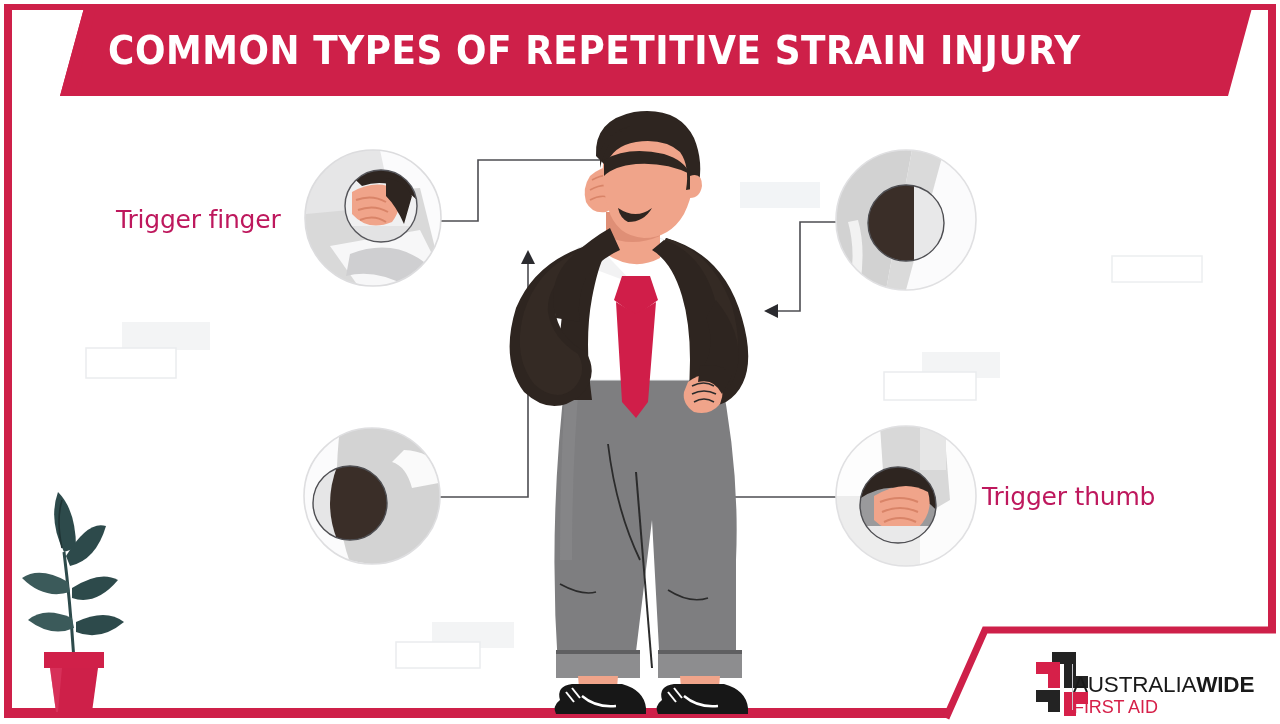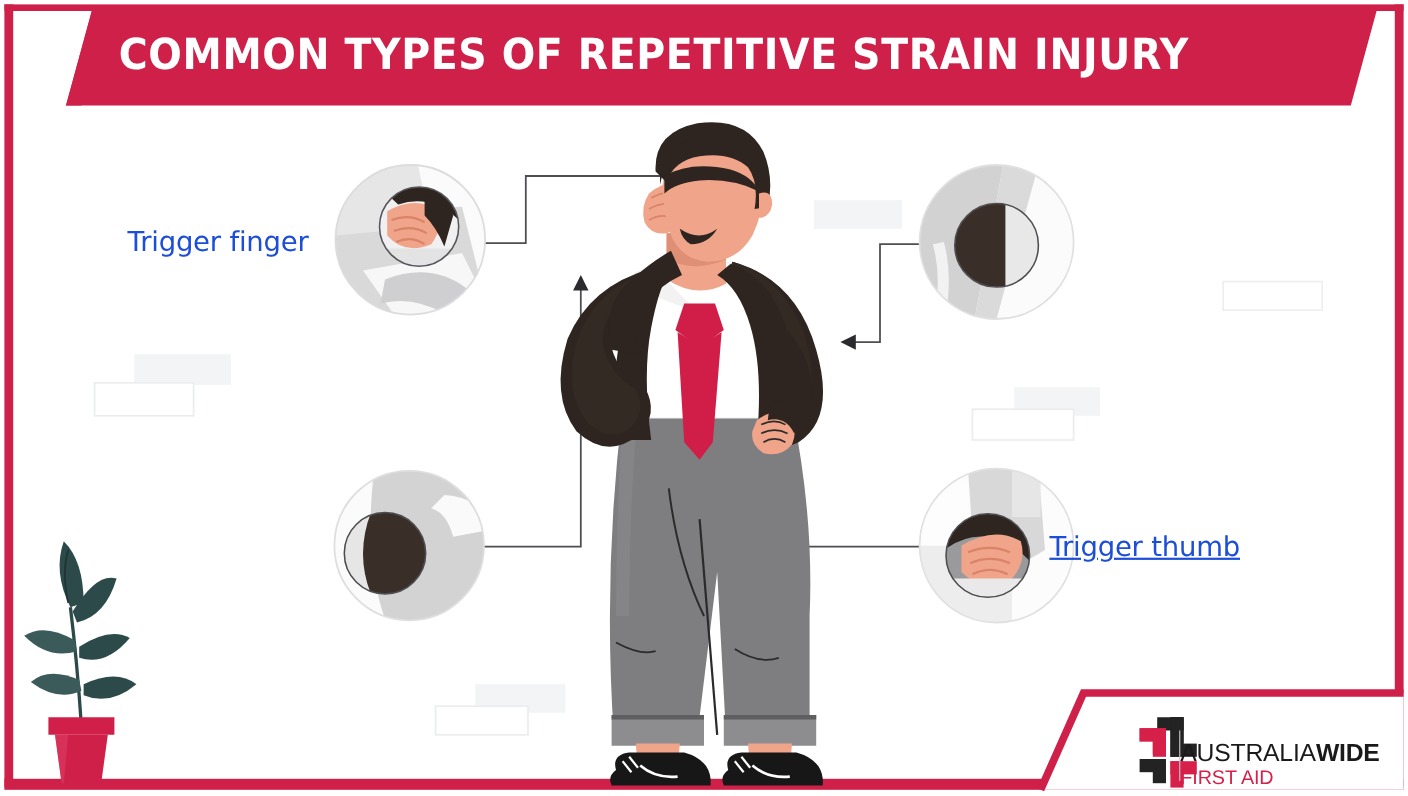--- a/index.html
+++ b/index.html
@@ -33,29 +33,29 @@
     transform-origin: left center;
     z-index: 40;
   }
 
   
   .rsi-label {
     position: absolute;
     font-family: "DejaVu Sans", sans-serif;
     font-weight: 400;
     font-size: 25px;
-    color: #1d4ed8;
+    color: #be185d;
     white-space: nowrap;
     letter-spacing: -0.2px;
     z-index: 35;
   }
   #label-trigger-finger { left: 116px; top: 205px; }
   #label-tennis-elbow   { left: 124px; top: 482px; }
   #label-golfers-elbow  { left: 1010px; top: 205px; }
-  #label-trigger-thumb  { left: 954px; top: 482px; text-decoration: underline; }
+  #label-trigger-thumb  { left: 982px; top: 482px; }
 
   
   #logo-block {
     position: absolute;
     left: 1020px; top: 664px;
     width: 250px; height: 62px;
     display: flex; 
     z-index: 60;
   }
   #logo-mark {

